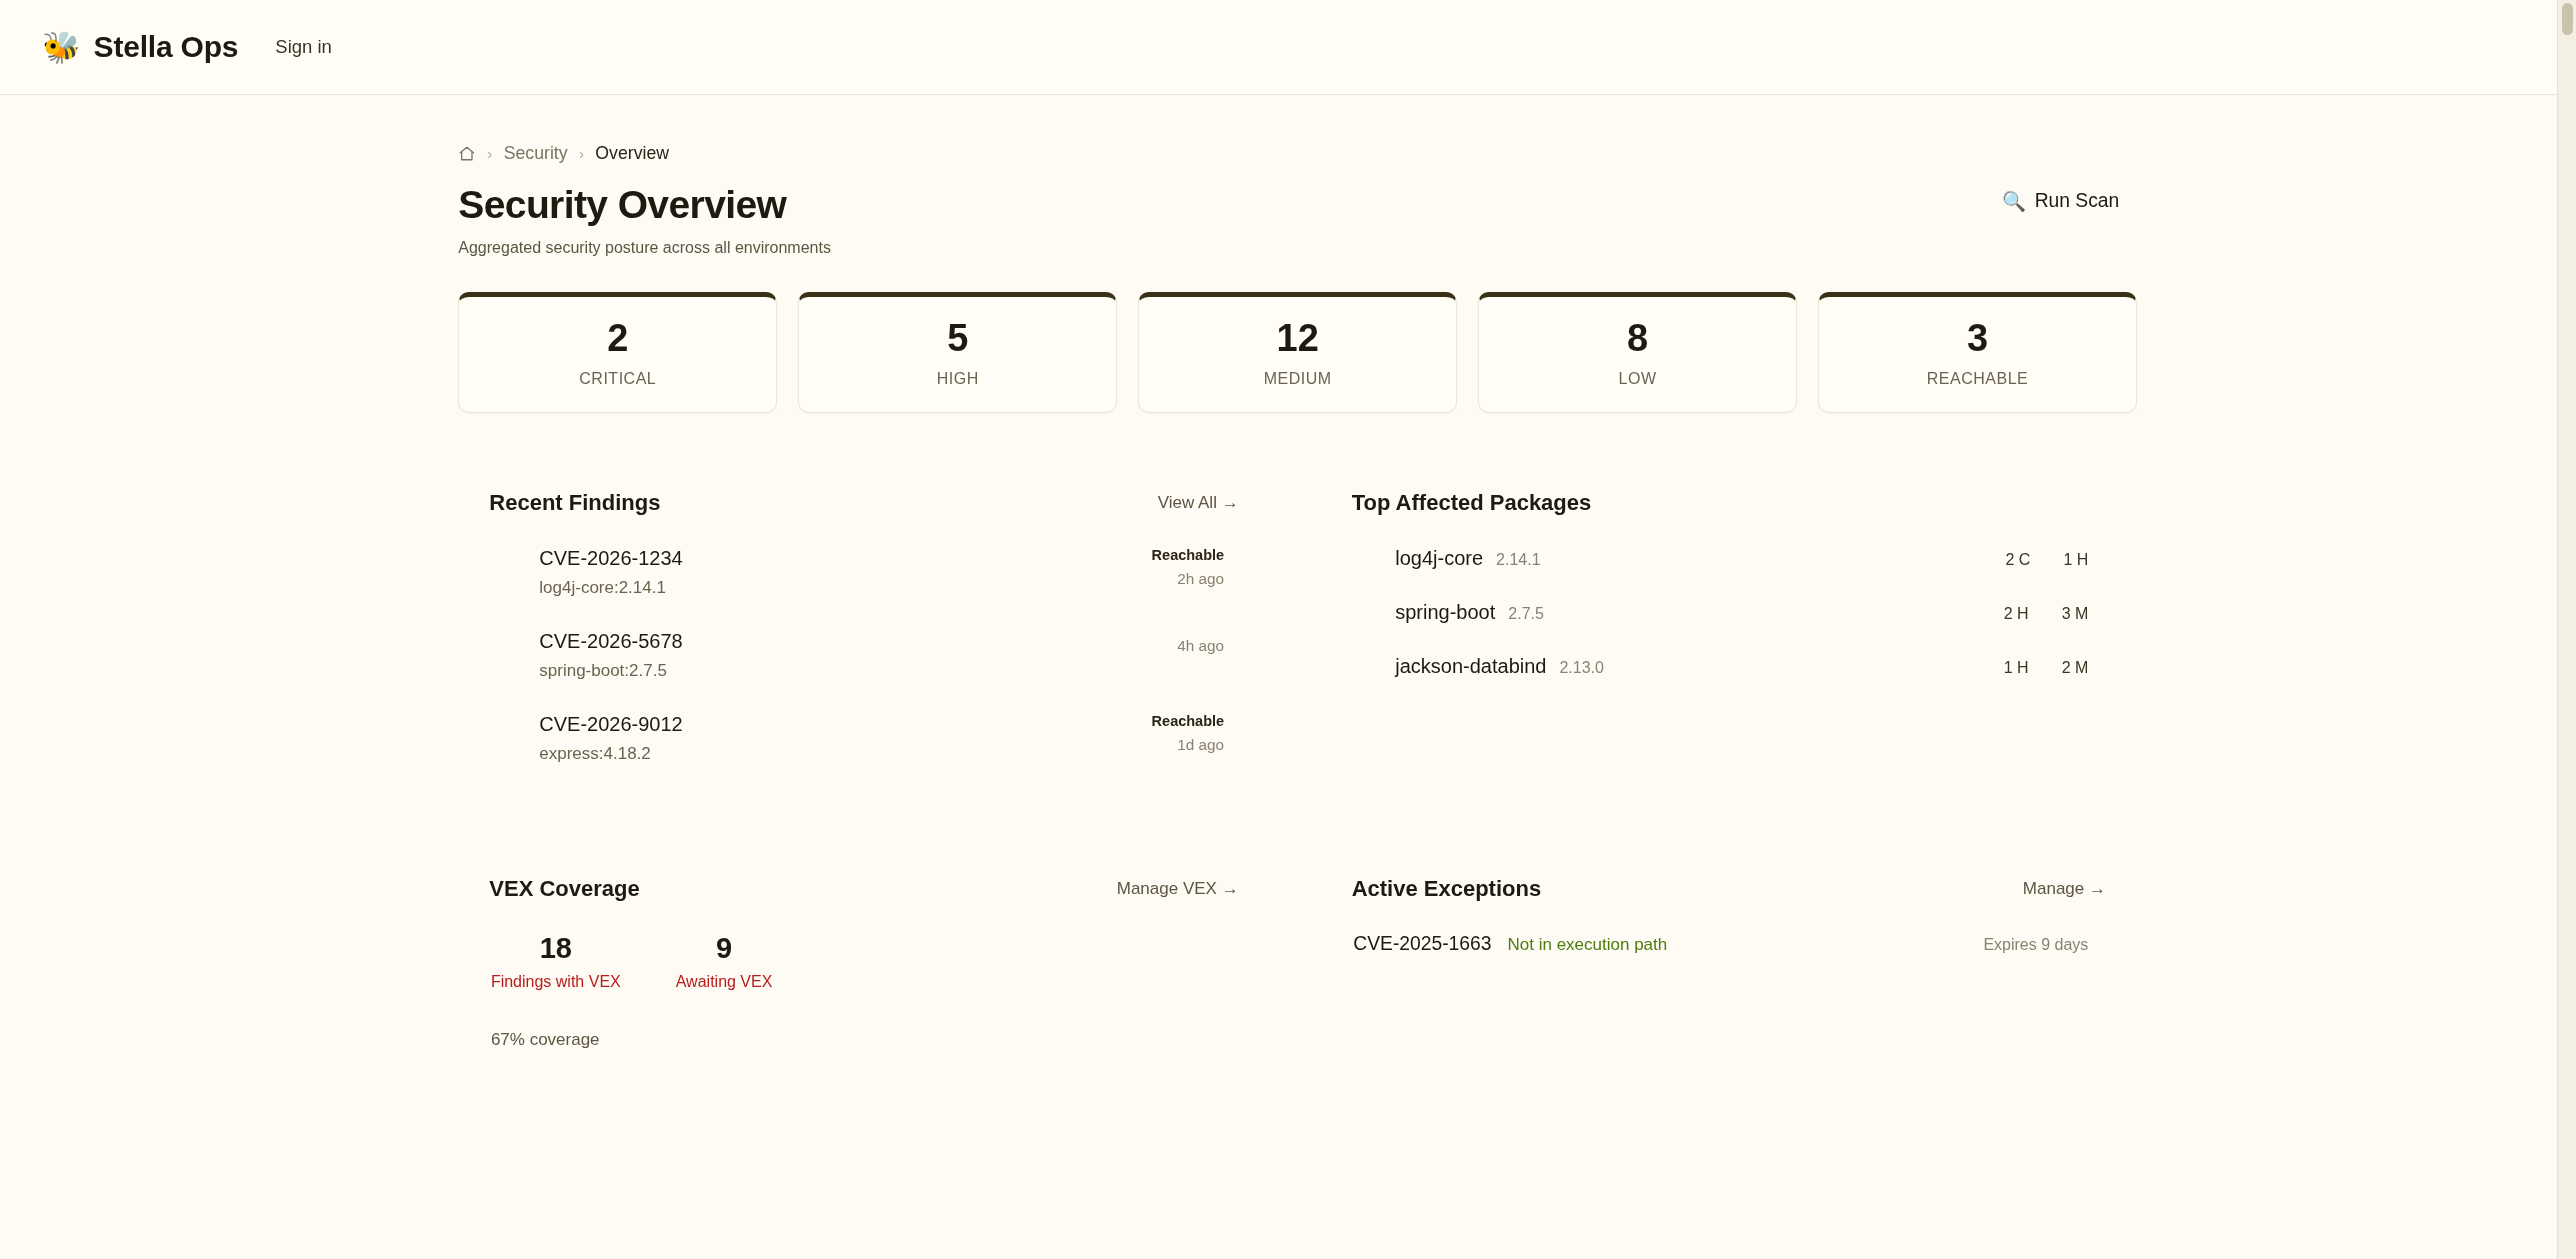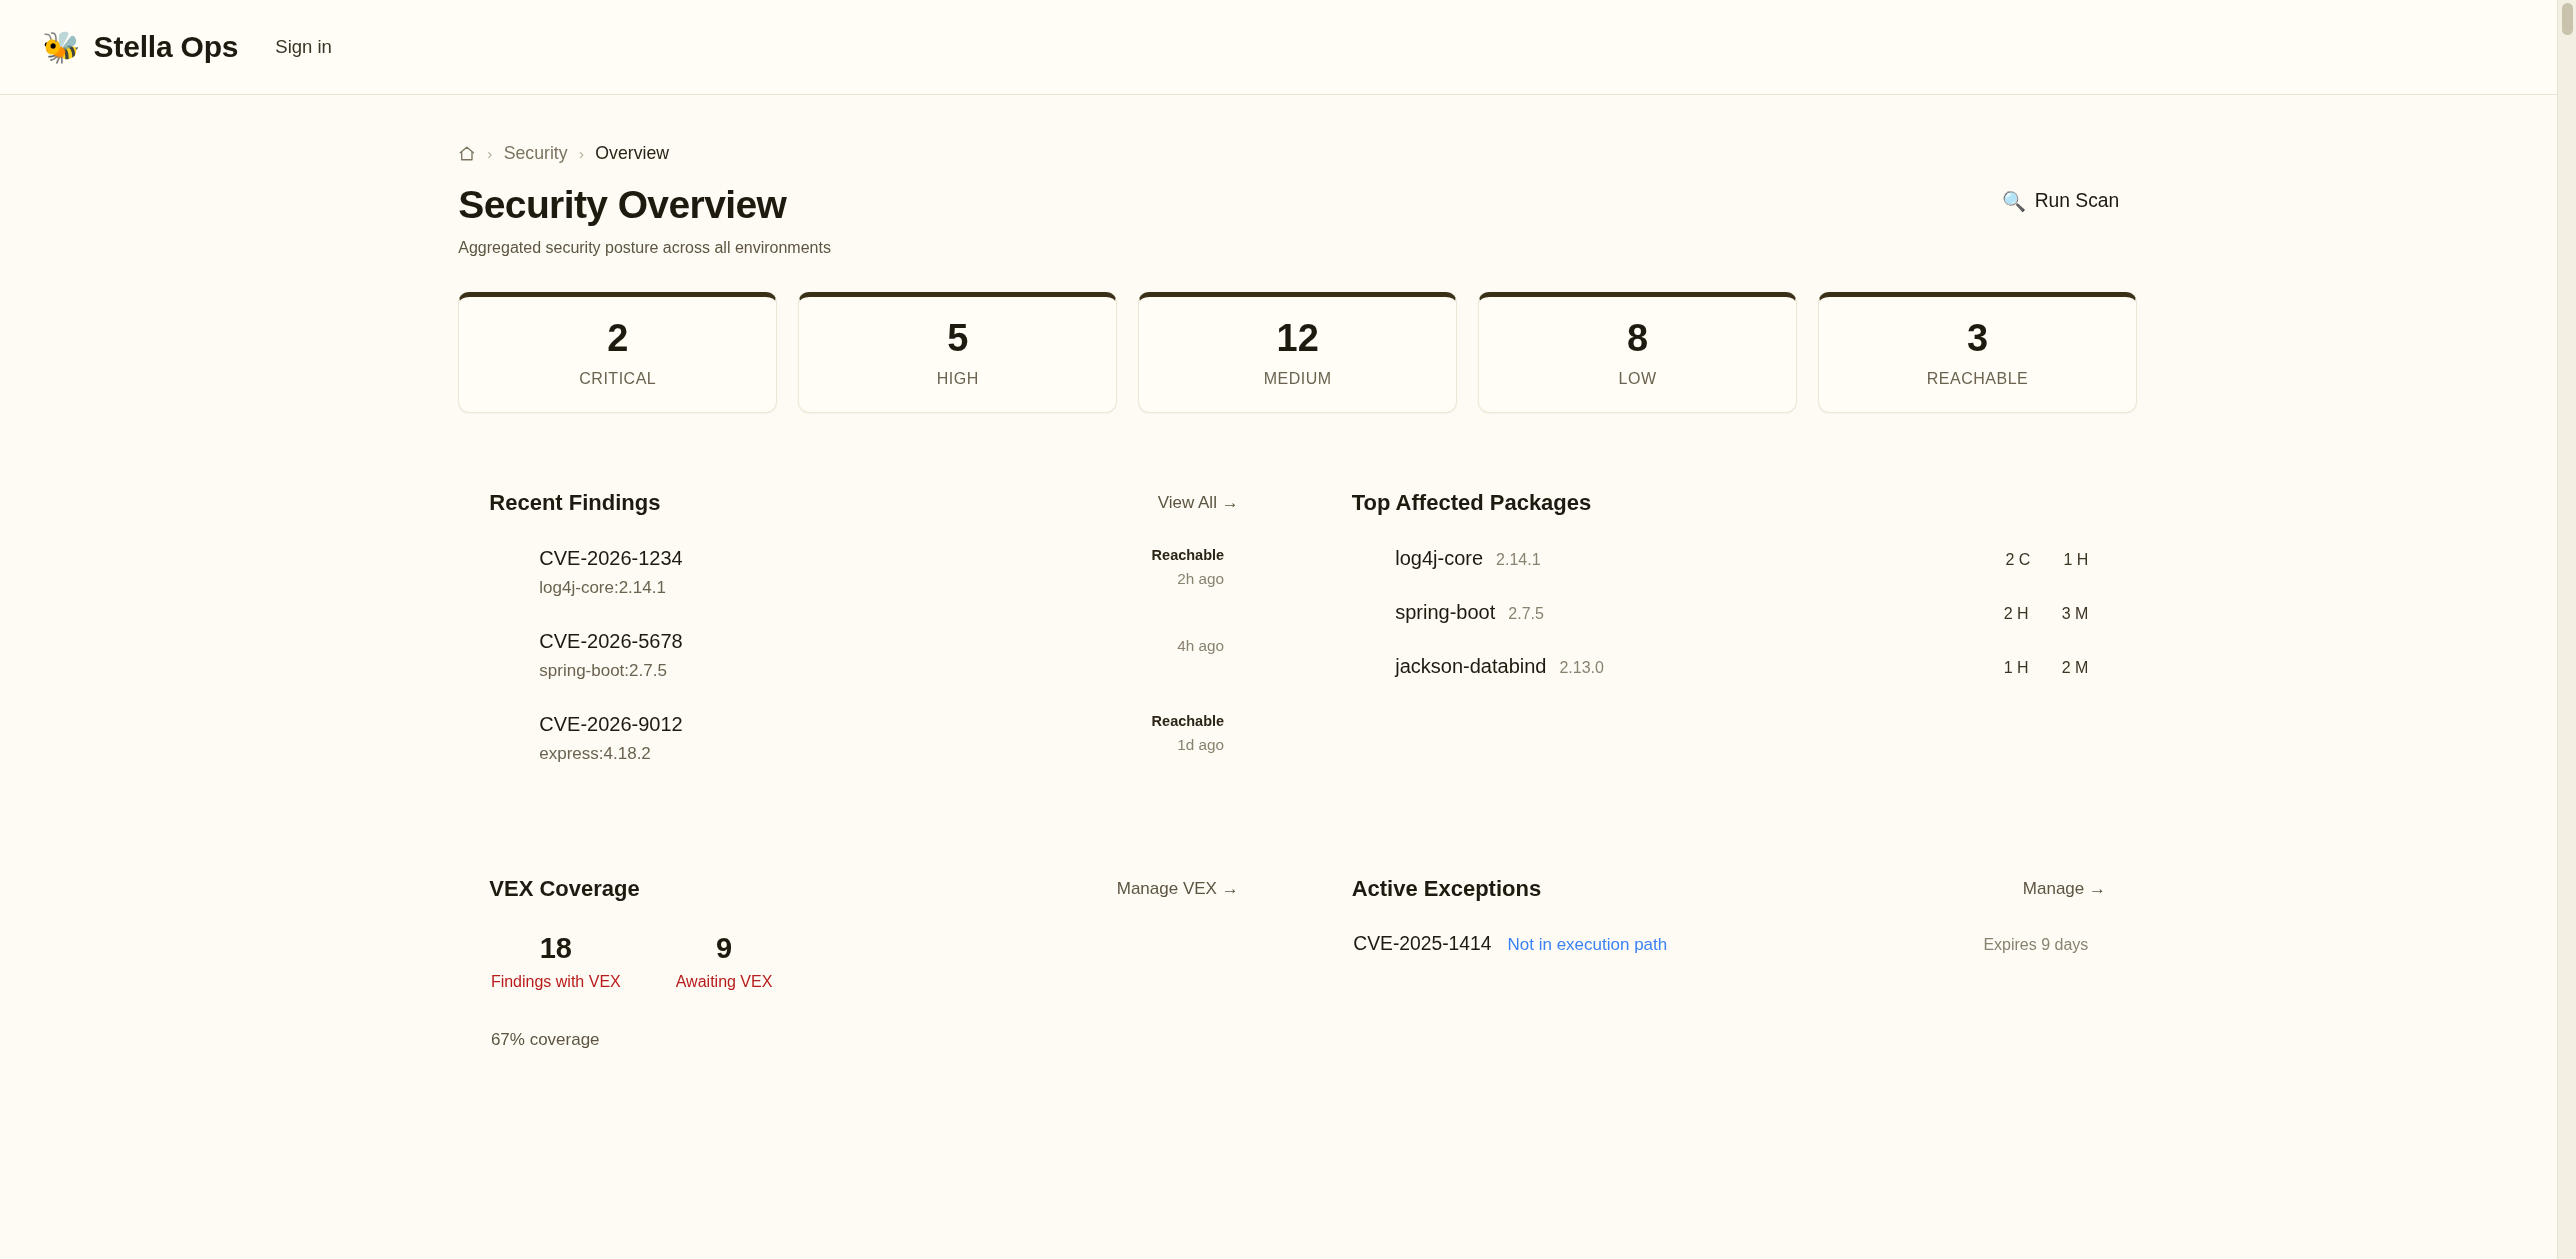--- a/index.html
+++ b/index.html
@@ -230,21 +230,21 @@
   }
 
   .exception-row {
     display: flex;
     align-items: baseline;
     justify-content: space-between;
     padding: 0 17.7px 0 1.6px;
   }
   .exc-left { display: flex; align-items: baseline; gap: 16px; }
   .exc-id { font-size: 19.3px; color: #1f1a10; }
-  .exc-note { font-size: 17px; color: #3b82f6; text-align: right; }
+  .exc-note { font-size: 17px; color: #4d7c0f; text-align: right; }
   .exc-exp { font-size: 16px; color: #8a8270; }
 
   
   .scrollbar {
     position: absolute;
     top: 0; right: 0;
     width: 19.3px; height: 1259px;
     background: #f3efe2;
     border-left: 0.8px solid #e7e1d0;
   }
@@ -422,21 +422,21 @@
       </div>
 
       <div class="panel right">
         <div class="panel-head">
           <div class="panel-title">Active Exceptions</div>
           <button class="panel-action">Manage →</button>
         </div>
 
         <div class="exception-row">
           <div class="exc-left">
-            <span class="exc-id">CVE-2025-1414</span>
+            <span class="exc-id">CVE-2025-1663</span>
             <span class="exc-note">Not in execution path</span>
           </div>
           <span class="exc-exp">Expires 9 days</span>
         </div>
       </div>
     </div>
 
   </div>
 </div>
 

